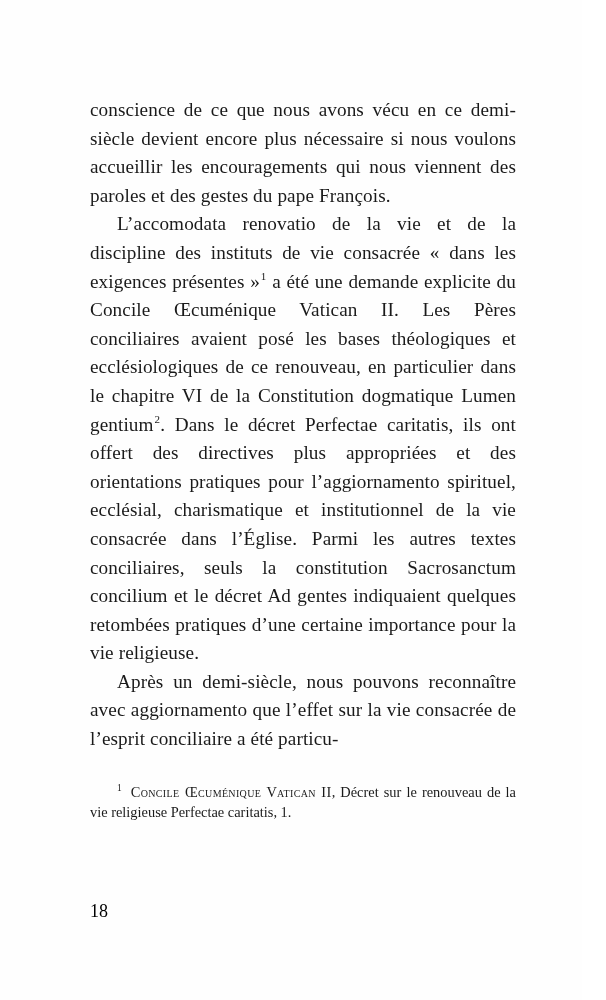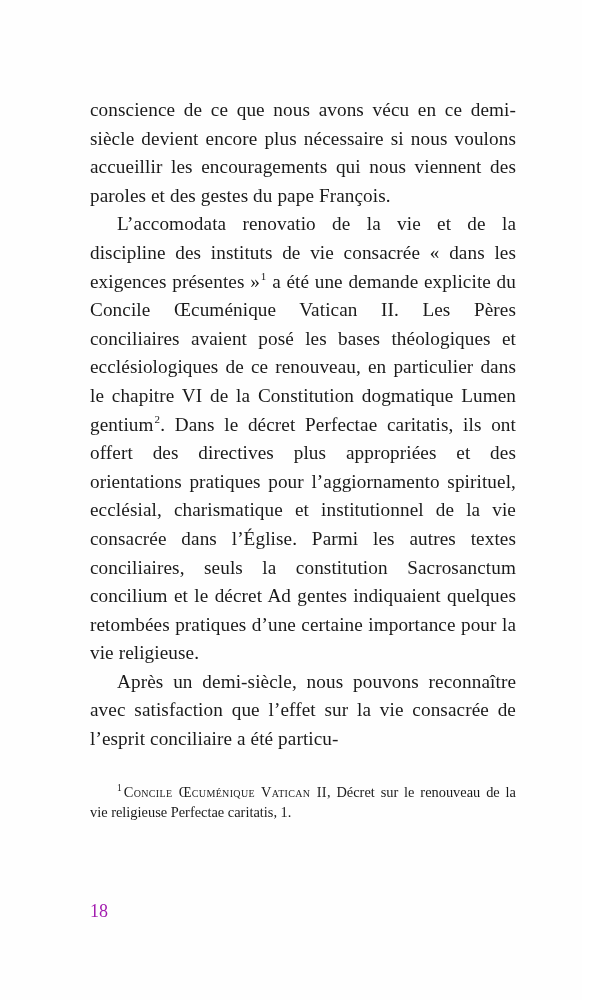--- a/index.html
+++ b/index.html
@@ -65,39 +65,40 @@
   }
   p.footnote sup {
     font-size: 9.5px;
     vertical-align: super;
     line-height: 0;
     padding-right: 2px;
   }
   .smallcaps {
     font-variant: small-caps;
     letter-spacing: 0.35px;
+    margin-left: 7px;
   }
   .folio {
     position: absolute;
     left: 90px;
     top: 900px;
     font-size: 18px;
     line-height: 22px;
-    color: #a21caf;
+    color: #000000;
   }
 </style>
 </head>
 <body>
 
 <div class="page">
 
   <div class="text-column">
     <p class="body-par" id="par-0">conscience de ce que nous avons vécu en ce demi-siècle devient encore plus nécessaire si nous voulons accueillir les encouragements qui nous viennent des paroles et des gestes du pape François.</p>
     <p class="body-par indented" id="par-1">L’<span class="italic">accomodata renovatio</span> de la vie et de la discipline des instituts de vie consacrée « dans les exigences présentes »<sup class="note-ref">1</sup> a été une demande explicite du Concile Œcuménique Vatican II. Les Pères conciliaires avaient posé les bases théologiques et ecclésiologiques de ce <span class="italic">renouveau</span>, en particulier dans le chapitre VI de la Constitution dogmatique <span class="italic">Lumen gentium</span><sup class="note-ref">2</sup>. Dans le décret <span class="italic">Perfectae caritatis</span>, ils ont offert des directives plus appropriées et des orientations pratiques pour l’<span class="italic">aggiornamento</span> spirituel, ecclésial, charismatique et institutionnel de la vie consacrée dans l’Église. Parmi les autres textes conciliaires, seuls la constitution <span class="italic">Sacrosanctum concilium</span> et le décret <span class="italic">Ad gentes</span> indiquaient quelques retombées pratiques d’une certaine importance pour la vie religieuse.</p>
-    <p class="body-par indented" id="par-2">Après un demi-siècle, nous pouvons reconnaître avec satisfaction que l’effet sur la vie consacrée de l’esprit conciliaire a été particu-</p>
+    <p class="body-par indented" id="par-2">Après un demi-siècle, nous pouvons reconnaître avec aggiornamento que l’effet sur la vie consacrée de l’esprit conciliaire a été particu-</p>
   </div>
 
   <div class="footnotes">
 
     <p class="footnote" id="fn-0"><sup>1</sup><span class="smallcaps">Concile Œcuménique Vatican II</span>, Décret sur le renouveau de la vie religieuse <span class="italic">Perfectae caritatis</span>, 1.</p>
   </div>
 
   <div class="folio">18</div>
 
 </div>

